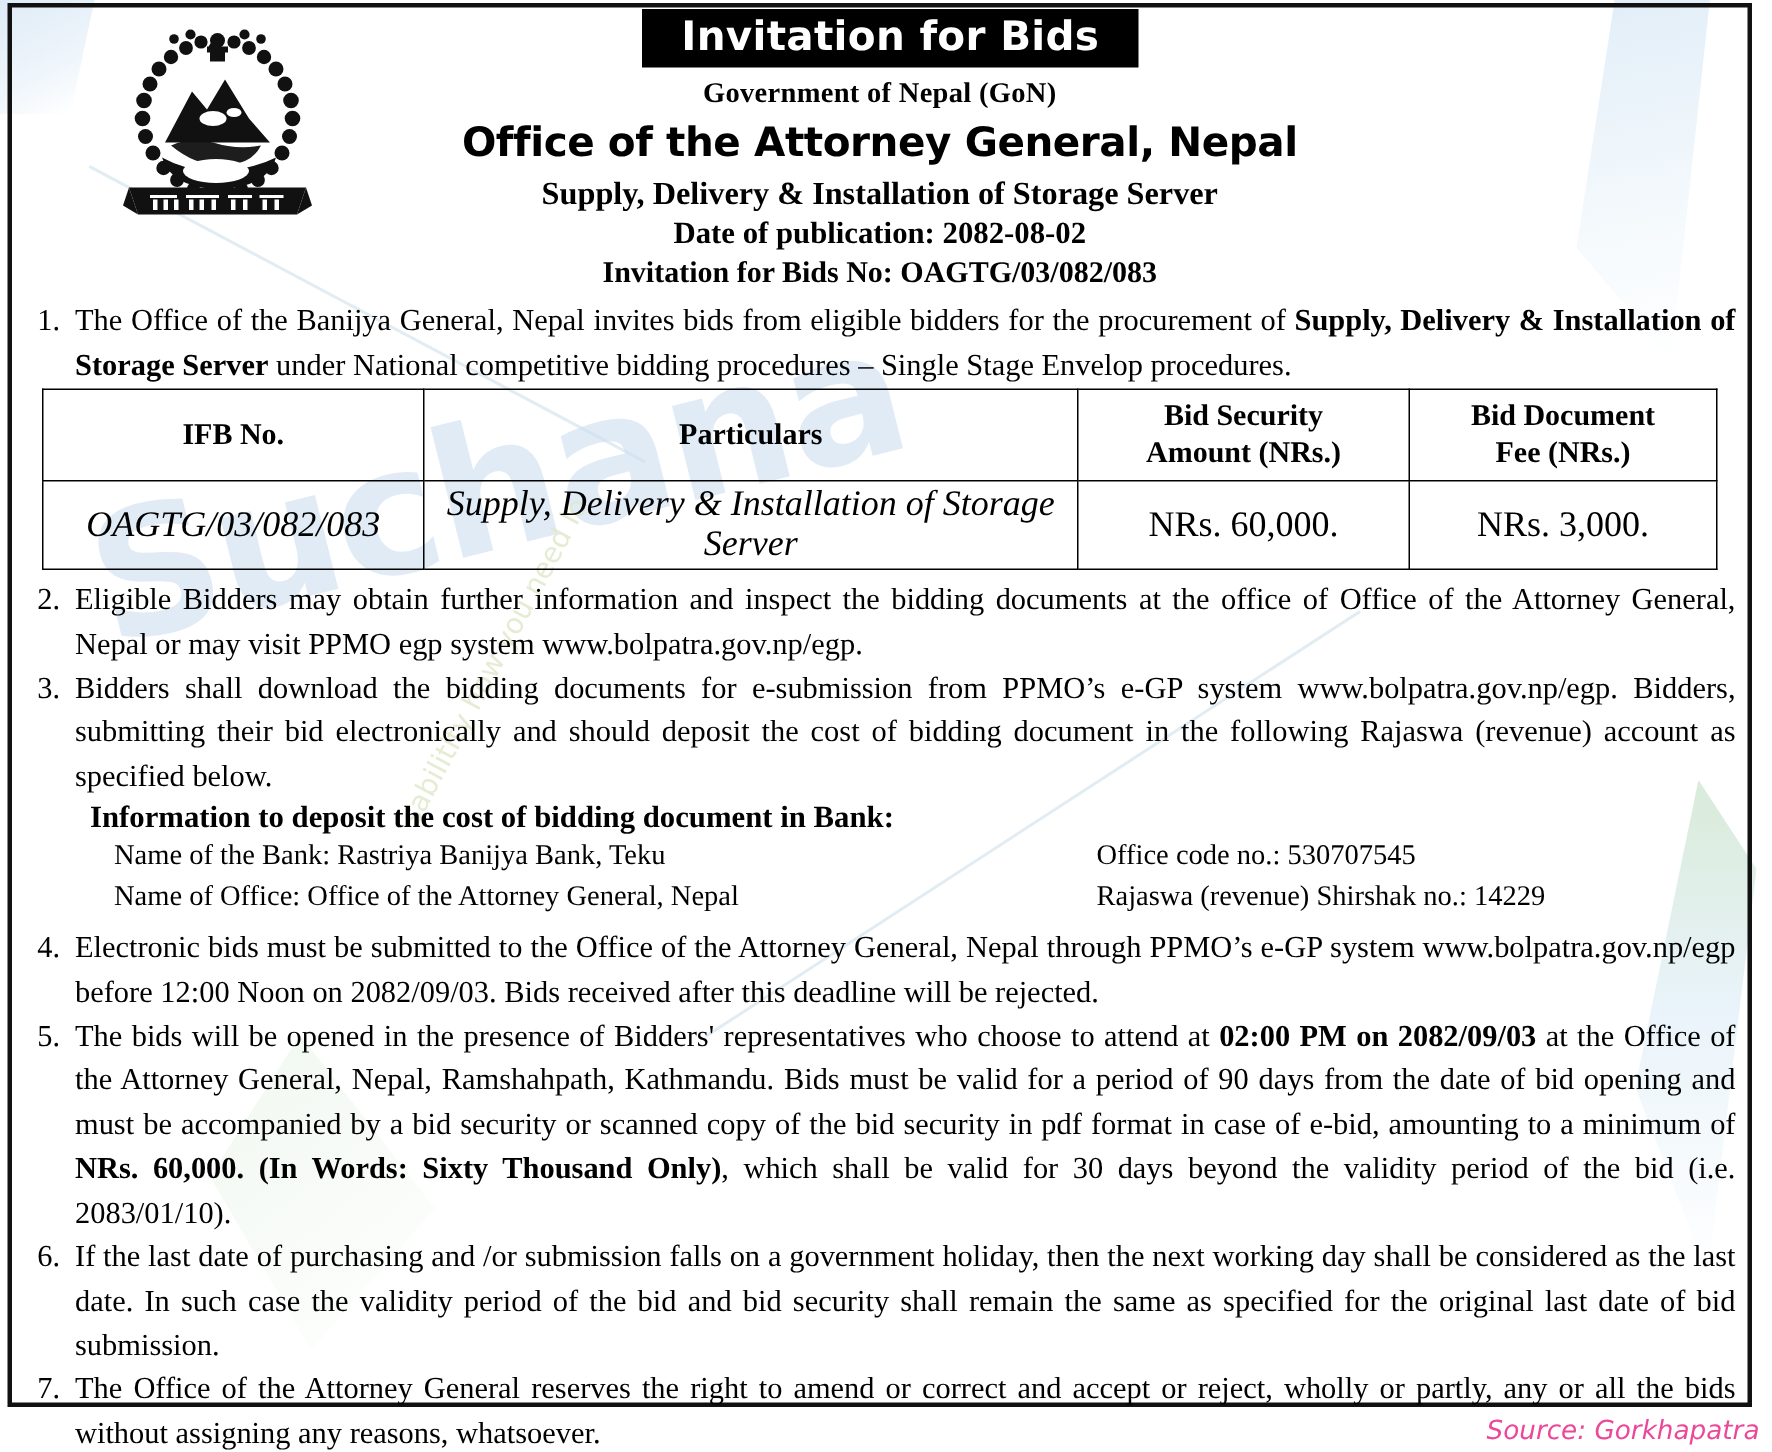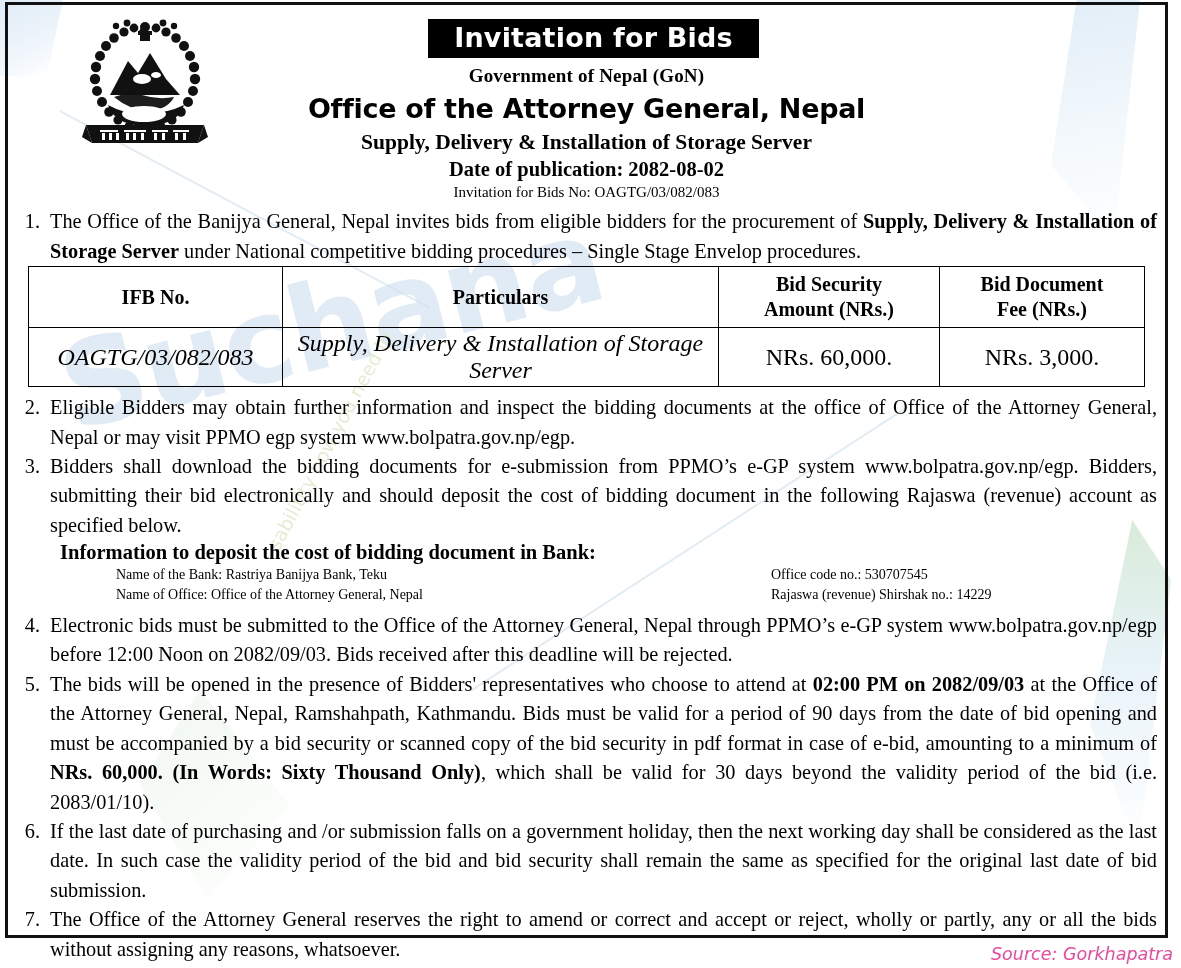--- a/index.html
+++ b/index.html
@@ -114,21 +114,21 @@
     top: 12px;
     width: 130px;
     height: 140px;
     z-index: 4;
   }
   .emblem svg { display: block; width: 100%; height: 100%; }
 
   
   .header {
     text-align: center;
-    padding-top: 14px;
+    padding-top: 1px;
   }
   .banner {
     display: inline-block;
     background: #000000;
     color: #ffffff;
     font-family: "DejaVu Sans", sans-serif;
     font-weight: bold;
     font-size: 27px;
     line-height: 1.16;
     padding: 3px 26px 5px 26px;
@@ -153,22 +153,22 @@
     font-size: 21.5px;
     margin-top: 6px;
   }
   .pubdate {
     font-weight: bold;
     font-size: 20.5px;
     margin-top: 3px;
     font-family: Liberation Serif, serif;
   }
   .ifbno {
-    font-weight: normal;
-    font-size: 15px;
+    font-weight: bold;
+    font-size: 20px;
     margin-top: 3px;
   }
 
   
   .clauses {
     margin-top: 6px;
     font-size: 20.3px;
     line-height: 1.45;
   }
   .clause {
@@ -223,23 +223,23 @@
   .col-fee   { width: 196px; }
 
   
   .bankhead {
     font-weight: bold;
     font-size: 20.5px;
     margin-left: 44px;
     margin-top: 1px;
   }
   .bankrows {
-    margin-left: 100px;
+    margin-left: 60px;
     margin-top: 1px;
-    font-size: 14px;
+    font-size: 19px;
     line-height: 1.42;
   }
   .bankrow {
     display: flex;
   }
   .bk-left  { width: 655px; }
   .bk-right { flex: 1; }
 
   
   .source {

